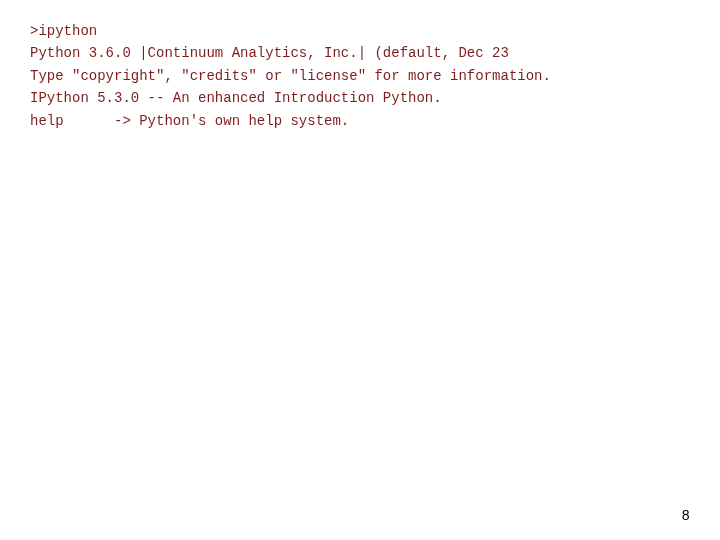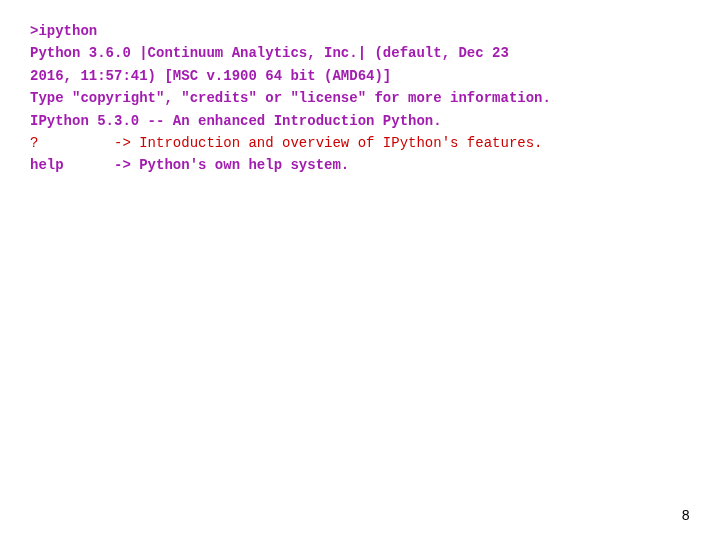--- a/index.html
+++ b/index.html
@@ -18,22 +18,21 @@
       overflow: hidden;
     }
 
     .terminal-content {
       padding: 20px 30px;
       line-height: 1.6;
     }
 
     .line {
       white-space: pre;
-      color: #a21caf;
-      font-weight: bold;
+      color: #7f1d1d;
     }
 
     .line-highlight {
       white-space: pre;
       color: #cc0000;
     }
 
     .page-number {
       position: absolute;
       bottom: 16px;
@@ -42,21 +41,19 @@
       font-size: 14px;
       color: #000000;
     }
   </style>
 </head>
 <body>
 
 <div class="terminal-content">
 <div class="line">&gt;ipython</div>
     <div class="line">Python 3.6.0 |Continuum Analytics, Inc.| (default, Dec 23</div>
-    <div class="line">2016, 11:57:41) [MSC v.1900 64 bit (AMD64)]</div>
     <div class="line">Type "copyright", "credits" or "license" for more information.</div>
     <div class="line"></div>
     <div class="line">IPython 5.3.0 -- An enhanced Introduction Python.</div>
-    <div class="line-highlight">?         -&gt; Introduction and overview of IPython's features.</div>
     <div class="line">help      -&gt; Python's own help system.</div>
   </div>
 
 <div class="page-number">8</div>
 
 </body></html>

